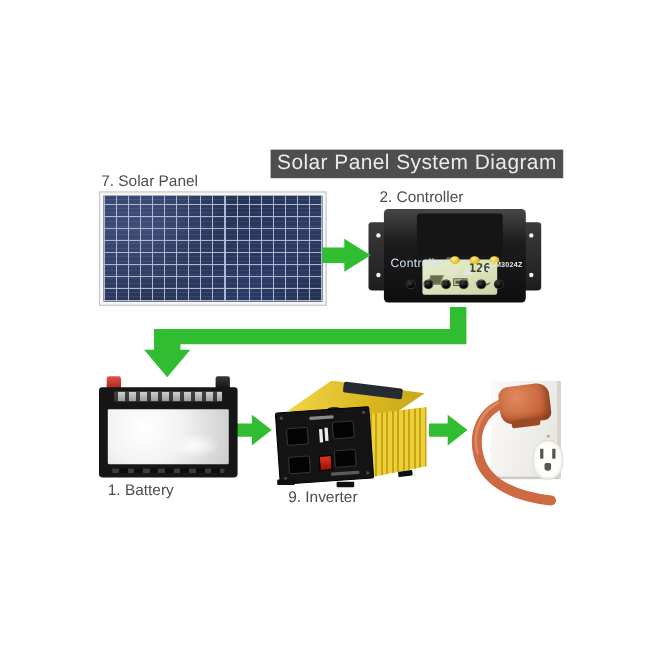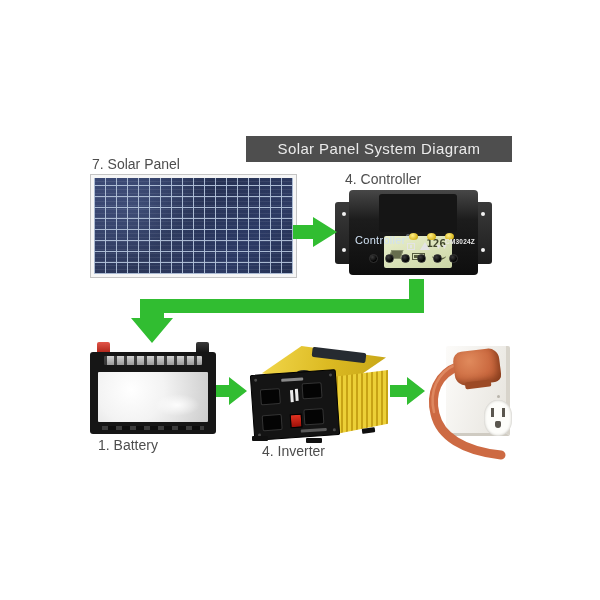--- a/index.html
+++ b/index.html
@@ -2,21 +2,21 @@
 <html><head>
 <meta charset="utf-8">
 <style>
   * { margin:0; padding:0; box-sizing:border-box; }
   html,body { width:600px; height:600px; background:#fff; font-family:"Liberation Sans", sans-serif; }
   .canvas { position:relative; width:600px; height:600px; background:#fff; overflow:hidden; }
   .abs { position:absolute; }
 
   
   .title { left:246px; top:136px; width:266px; height:26px; background:#4e4e4e;
-           color:#ebebeb; font-size:15px; line-height:26px; text-align:center; letter-spacing:.4px; }
+           color:#ebebeb; font-size:19px; line-height:26px; text-align:center; letter-spacing:.4px; }
 
   
   .label { font-size:14px; color:#4d4d4d; }
   .lbl-solar      { left:92px;  top:156px; }
   .lbl-controller { left:345px; top:171px; }
   .lbl-battery    { left:98px;  top:437px; }
   .lbl-inverter   { left:262px; top:443px; }
 
   
   .solar-panel { left:90px; top:174px; width:207px; height:104px; background:#f6f6f6;
@@ -134,23 +134,23 @@
                     border-radius:2px; background:#9c4a26; }
 </style>
 </head>
 <body>
 
 <div class="canvas">
 
   <div class="abs title">Solar Panel System Diagram</div>
 
   <div class="abs label lbl-solar">7. Solar Panel</div>
-  <div class="abs label lbl-controller">4. Controller</div>
+  <div class="abs label lbl-controller">2. Controller</div>
   <div class="abs label lbl-battery">1. Battery</div>
-  <div class="abs label lbl-inverter">4. Inverter</div>
+  <div class="abs label lbl-inverter">9. Inverter</div>
 
   <div class="abs solar-panel">
     <div class="sp-cells"></div>
   </div>
 
   <div class="abs controller">
     <div class="abs ctrl-flange lf">
       <div class="abs ctrl-hole h1"></div>
       <div class="abs ctrl-hole h2"></div>
     </div>

